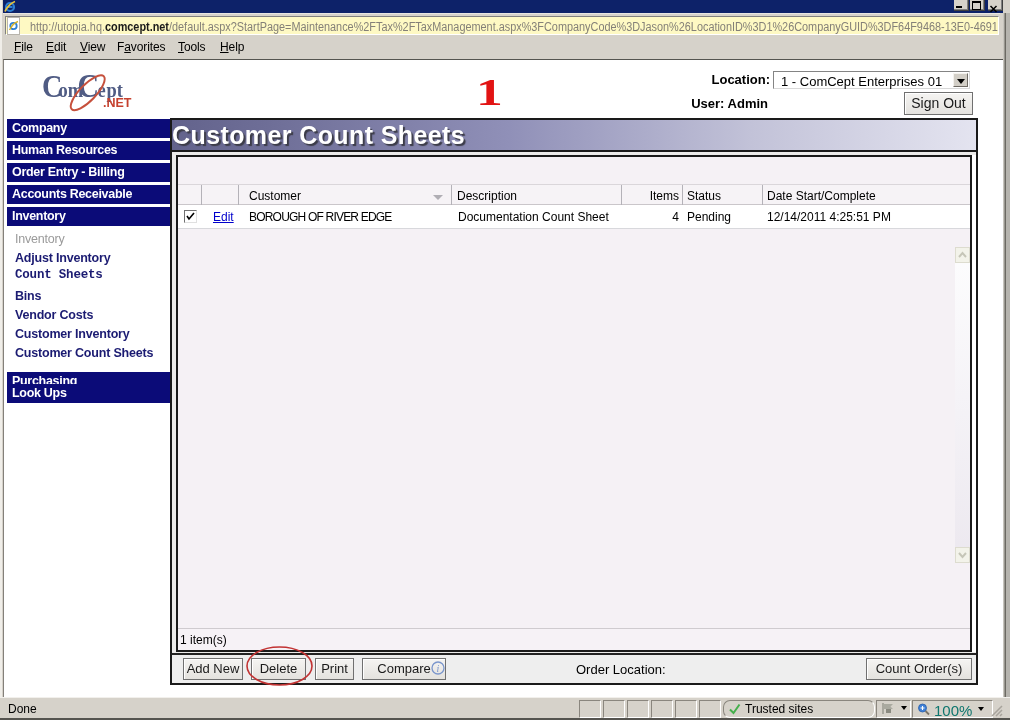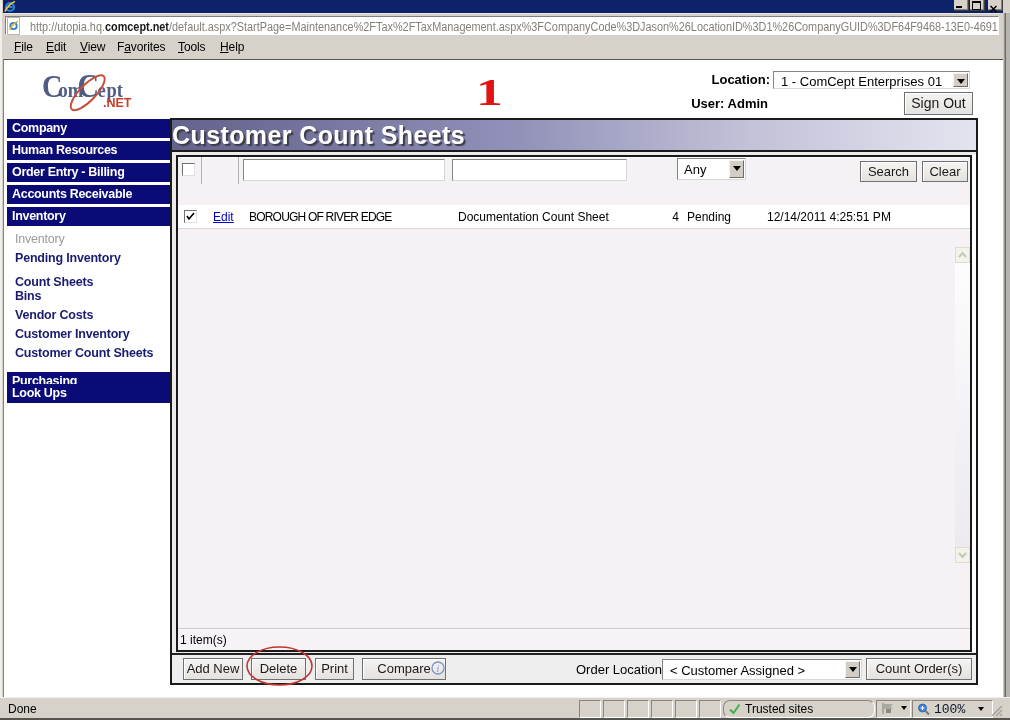--- a/index.html
+++ b/index.html
@@ -4,21 +4,21 @@
 <style>
 html,body{margin:0;padding:0;}
 body{width:1010px;height:720px;background:#ffffff;font-family:"Liberation Sans",sans-serif;position:relative;overflow:hidden;}
 .abs{position:absolute;}
 
 #win{position:absolute;left:0;top:0;width:1010px;height:718px;background:#d6d2ca;}
 #titlebar{position:absolute;left:3px;top:0;width:1000px;height:13px;background:#0d2269;}
 #titletext{position:absolute;left:14px;top:0px;font-size:12px;font-weight:bold;color:#ffffff;letter-spacing:-0.1px;line-height:14px;white-space:nowrap;}
 .winbtn{position:absolute;top:0;width:14px;height:10px;background:#d6d2ca;border-right:1px solid #404040;border-bottom:1px solid #404040;box-shadow:inset -1px -1px 0 #808080;}
 #addrbar{position:absolute;left:3px;top:13px;width:997px;height:23px;background:#d6d2ca;border-top:1px solid #e8e6e1;}
-#addrfield{position:absolute;left:2px;top:2px;width:992px;height:17px;border-top:1px solid #808080;border-left:1px solid #808080;border-bottom:1px solid #ffffff;border-right:1px solid #ffffff;background:#ffffff;}
+#addrfield{position:absolute;left:2px;top:2px;width:992px;height:17px;border-top:1px solid #808080;border-left:1px solid #808080;border-bottom:1px solid #ffffff;border-right:1px solid #ffffff;background:#fef9c3;}
 #addricon{position:absolute;left:1px;top:0px;width:11px;height:16px;background:#ffffff;border:1px solid #b8b4ac;}
 #addrtext{position:absolute;left:24px;top:3px;font-size:12px;color:#848078;white-space:nowrap;transform:scaleX(0.906);transform-origin:0 50%;}
 #addrtext b{color:#1a1a1a;font-weight:bold;}
 #menubar{position:absolute;left:3px;top:36px;width:997px;height:23px;background:#d6d2ca;}
 .mi{position:absolute;top:4px;font-size:12px;color:#000;letter-spacing:-0.1px;}
 .mi u{text-decoration:underline;}
 #content{position:absolute;left:3px;top:59px;width:999px;height:637px;background:#ffffff;border-top:1px solid #555550;border-left:1px solid #84807a;box-sizing:content-box;}
 #statusbar{position:absolute;left:0px;top:697px;width:1010px;height:21px;background:#d6d2ca;border-top:1px solid #f2f0ec;}
 .spane{position:absolute;top:2px;height:16px;border:1px solid;border-color:#8a867e #ffffff #ffffff #8a867e;}
 #bottomedge{position:absolute;left:0;top:718px;width:1010px;height:2px;background:#55544f;}
@@ -107,46 +107,49 @@
 </div>
 <div class="abs" style="left:640px;top:96px;width:128px;text-align:right;font-size:13px;font-weight:bold;color:#000;">User: Admin</div>
 <div class="btn" style="left:904px;top:92px;width:69px;height:23px;line-height:21px;font-size:14px;">Sign Out</div>
 
 <div class="navh" style="top:119px;">Company</div>
 <div class="navh" style="top:141px;">Human Resources</div>
 <div class="navh" style="top:163px;">Order Entry - Billing</div>
 <div class="navh" style="top:185px;">Accounts Receivable</div>
 <div class="navh" style="top:207px;">Inventory</div>
 <div class="navi" style="top:230px;color:#9a9a9a;font-weight:normal;">Inventory</div>
-<div class="navi" style="top:249px;">Pending Inventory</div>
-<div class="navi" style="top:273px;">Count Sheets</div>
+<div class="navi" style="top:249px;">Adjust Inventory</div>
+<div class="navi" style="top:266px;font-family:Liberation Mono, monospace;">Count Sheets</div>
 <div class="navi" style="top:287px;">Bins</div>
 <div class="navi" style="top:306px;">Vendor Costs</div>
 <div class="navi" style="top:325px;">Customer Inventory</div>
 <div class="navi" style="top:344px;">Customer Count Sheets</div>
 <div class="navh" style="top:372px;text-decoration:underline;">Purchasing</div>
 <div class="navh" style="top:384px;">Look Ups</div>
 
 <div id="panel">
   <div id="ptitle">
       <span>Customer Count Sheets</span>
     </div>
   <div id="grid">
-    <div id="filterrow">
-      <div class="cb" style="left:4px;top:6px;"></div>
-      <div class="vsep" style="left:23px;top:0px;height:27px;"></div>
-      <div class="vsep" style="left:60px;top:0px;height:27px;"></div>
-      <div class="sunkfield" style="left:65px;top:2px;width:202px;height:22px;"></div>
-      <div class="sunkfield" style="left:274px;top:2px;width:175px;height:22px;"></div>
-      <div class="sunkfield" style="left:499px;top:1px;width:69px;height:22px;">
-        <span style="position:absolute;left:6px;top:3px;font-size:13px;">Any</span>
-        <div class="ddarrow"></div>
-      </div>
-      <div class="btn" style="left:682px;top:4px;width:57px;height:21px;line-height:19px;">Search</div>
-      <div class="btn" style="left:744px;top:4px;width:46px;height:21px;line-height:19px;">Clear</div>
+    <div id="headrow">
+      <div class="vsep" style="left:23px;top:0px;height:20px;"></div>
+      <div class="vsep" style="left:60px;top:0px;height:20px;"></div>
+      <div class="hcell" style="left:71px;">Customer</div>
+      <svg class="hcell" style="left:254px;top:9px;" width="12" height="7">
+          <path d="M1 1 L11 1 L6 6 Z" fill="#b0aeb4"></path>
+        </svg>
+      <div class="vsep" style="left:273px;top:0px;height:20px;"></div>
+      <div class="hcell" style="left:279px;">Description</div>
+      <div class="vsep" style="left:443px;top:0px;height:20px;"></div>
+      <div class="hcell" style="left:448px;width:53px;text-align:right;">Items</div>
+      <div class="vsep" style="left:504px;top:0px;height:20px;"></div>
+      <div class="hcell" style="left:509px;">Status</div>
+      <div class="vsep" style="left:584px;top:0px;height:20px;"></div>
+      <div class="hcell" style="left:589px;">Date Start/Complete</div>
     </div>
     <div id="datarow">
       <div class="cb" style="left:6px;top:5px;">
         <svg width="11" height="11" style="position:absolute;left:0;top:0;">
             <path d="M2 5 L4 8 L9 2" fill="none" stroke="#000" stroke-width="1.6"></path>
           </svg>
       </div>
       <a class="edit dcell" style="left:35px;" href="#">Edit</a>
       <div class="dcell" style="left:71px;letter-spacing:-0.8px;">BOROUGH OF RIVER EDGE</div>
       <div class="dcell" style="left:280px;">Documentation Count Sheet</div>
@@ -173,24 +176,20 @@
   <div id="btnrow">
     <div class="btn" style="left:11px;top:3px;width:60px;height:22px;line-height:20px;">Add New</div>
     <div class="btn" style="left:79px;top:3px;width:55px;height:22px;line-height:20px;">Delete</div>
     <div class="btn" style="left:143px;top:3px;width:39px;height:22px;line-height:20px;">Print</div>
     <div class="btn" style="left:190px;top:3px;width:84px;height:22px;line-height:20px;">Compare</div>
     <svg class="abs" style="left:259px;top:6px;" width="14" height="14">
         <circle cx="7" cy="7" r="6" fill="none" stroke="#7b96cc" stroke-width="1.3"></circle>
         <text x="5.5" y="11" font-size="10" font-family="Liberation Serif,serif" font-style="italic" fill="#7b96cc">i</text>
       </svg>
     <span style="position:absolute;left:404px;top:7px;font-size:13px;color:#000;">Order Location:</span>
-    <div class="sunkfield" style="left:490px;top:4px;width:200px;height:21px;">
-      <span style="position:absolute;left:7px;top:3px;font-size:13px;">&lt; Customer Assigned &gt;</span>
-      <div class="ddarrow"></div>
-    </div>
     <div class="btn" style="left:694px;top:3px;width:106px;height:22px;line-height:20px;">Count Order(s)</div>
   </div>
 </div>
 
 <div class="abs" style="left:476px;top:71px;font-family:'Liberation Serif',serif;font-weight:bold;font-size:37px;color:#e21313;transform:scaleX(1.45);transform-origin:0 50%;">1</div>
 <svg class="abs" style="left:244px;top:645px;" width="72" height="44">
     <ellipse cx="35.5" cy="21" rx="32.5" ry="19" fill="none" stroke="#c23333" stroke-width="1.6"></ellipse>
   </svg>
 
 <div id="statusbar">
@@ -214,21 +213,21 @@
         <rect x="6" y="7" width="5" height="4" fill="#8a8a80"></rect>
       </svg>
     <div style="position:absolute;right:3px;top:5px;border-left:3.5px solid transparent;border-right:3.5px solid transparent;border-top:4px solid #000;"></div>
   </div>
   <div class="spane" style="left:912px;width:79px;">
     <svg style="position:absolute;left:4px;top:2px;" width="14" height="13">
         <circle cx="5.5" cy="5" r="4" fill="#3f80d8" stroke="#2a5faa" stroke-width="0.8"></circle>
         <path d="M3.5 5 L7.5 5 M5.5 3 L5.5 7" stroke="#fff" stroke-width="1.1"></path>
         <path d="M8.5 8 L12 11.5" stroke="#7a7468" stroke-width="1.8"></path>
       </svg>
-    <span style="position:absolute;left:21px;top:1px;font-size:13px;color:#0f172a;font-family:Liberation Mono, monospace;">100%</span>
+    <span style="position:absolute;left:21px;top:1px;font-size:15px;color:#0f766e;">100%</span>
     <div style="position:absolute;right:8px;top:6px;border-left:3.5px solid transparent;border-right:3.5px solid transparent;border-top:4px solid #000;"></div>
   </div>
   <svg style="position:absolute;left:990px;top:6px;" width="13" height="13">
       <path d="M12 2 L2 12 M12 6 L6 12 M12 10 L10 12" stroke="#a8a49c" stroke-width="1.5"></path>
     </svg>
 </div>
 <div id="bottomedge"></div>
 <div class="abs" style="left:0;top:0;width:2px;height:697px;background:#f0eee9;"></div>
 <div class="abs" style="left:1003px;top:13px;width:3px;height:684px;background:linear-gradient(90deg,#dedbd4,#55534c);"></div>
 <div class="abs" style="left:1006px;top:13px;width:4px;height:684px;background:#b6b4ae;"></div>

